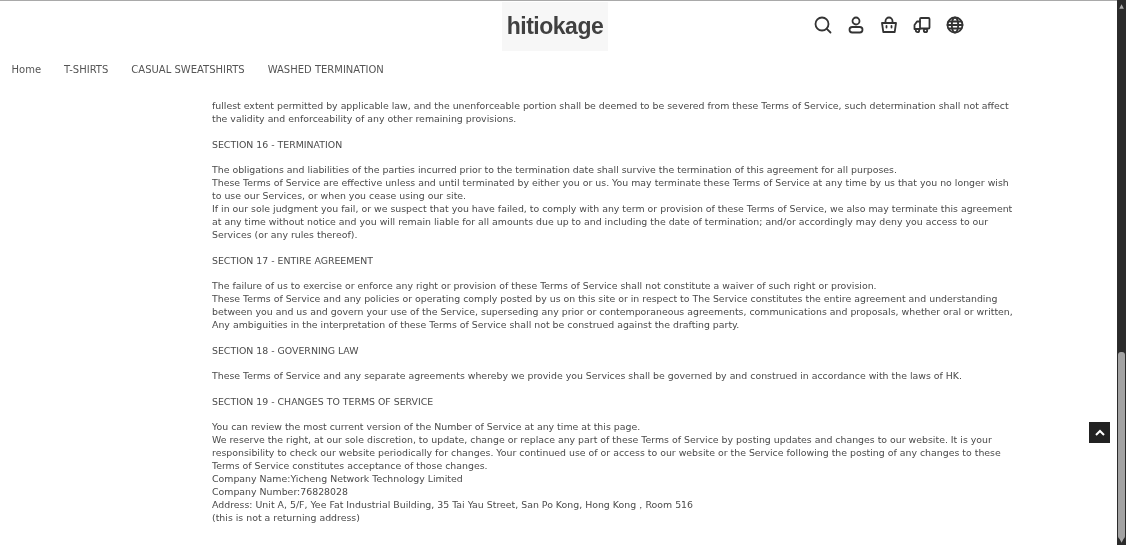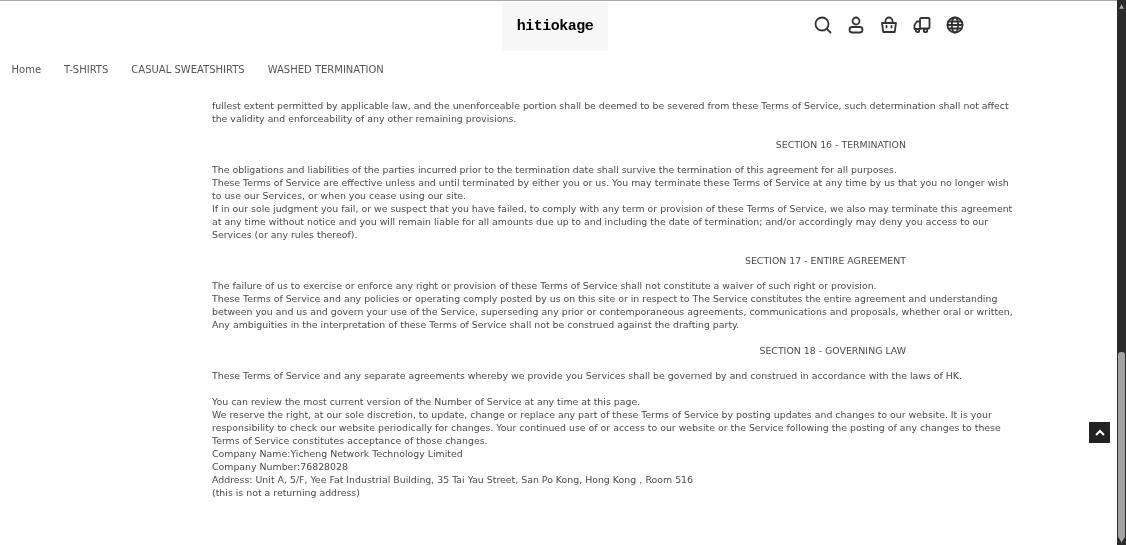--- a/index.html
+++ b/index.html
@@ -1,29 +1,29 @@
 <!DOCTYPE html>
 <html><head>
 <meta charset="utf-8">
 <style>
   * { box-sizing: border-box; margin: 0; padding: 0; }
   html, body { width: 1126px; height: 545px; overflow: hidden; background: #ffffff; }
   body { font-family: "DejaVu Sans", sans-serif; color: #444; position: relative; }
   .topline { position: absolute; left: 0; top: 0; width: 1117px; height: 1px; background: #a9a9a9; }
   .page { position: absolute; left: 0; top: 0; width: 1117px; height: 545px; overflow: hidden; background: #fff; }
   .logo-box { position: absolute; left: 502px; top: 2px; width: 106px; height: 49px; background: #f7f7f7; display: flex; align-items: center; justify-content: center; }
-  .logo { font-family: Liberation Mono, monospace; font-weight: bold; font-size: 15px; color: #000000; letter-spacing: -0.5px; }
+  .logo { font-family: Liberation Sans, sans-serif; font-weight: bold; font-size: 23px; color: #404040; letter-spacing: -0.5px; }
   .icons { position: absolute; top: 14px; left: 812px; display: flex; gap: 12px; }
   .icon-btn { width: 21px; height: 21px; display: flex; align-items: center; justify-content: center; cursor: pointer; }
   .icon-btn svg { width: 20px; height: 20px; stroke: #333; fill: none; stroke-width: 1.8; stroke-linecap: round; stroke-linejoin: round; }
   .nav { position: absolute; top: 64px; left: 0; width: 1117px; display: flex; justify-content: flex-start; gap: 0; font-size: 10px; color: #555; }
   .nav a { text-decoration: none; color: #555; padding: 0 11.5px; white-space: nowrap; font-family: "DejaVu Sans", sans-serif; }
   .content { position: absolute; left: 212px; top: 99px; width: 694px; font-size: 9.4px; line-height: 13px; color: #4a4a4a; font-family: "DejaVu Sans", sans-serif; }
   .content p { margin: 0 0 12.5px 0; }
-  .content .sec { margin-bottom: 12.5px; text-align: right; }
+  .content .sec { margin-bottom: 12.5px; }
   .content .line { display: block; white-space: nowrap; }
   .backtop { position: absolute; left: 1089px; top: 422px; width: 21px; height: 21px; background: #222; display: flex; align-items: center; justify-content: center; cursor: pointer; }
   .backtop svg { width: 12px; height: 12px; stroke: #fff; stroke-width: 2; fill: none; }
   .scrollbar { position: absolute; left: 1117px; top: 0; width: 9px; height: 545px; background: #2b2b2b; }
   .sb-arrow { position: absolute; left: 1px; width: 7px; height: 7px; color: #aaa; font-size: 6px; line-height: 7px; text-align: center; }
   .sb-thumb { position: absolute; left: 1px; top: 352px; width: 7px; height: 187px; background: #a3a3a3; border-radius: 3px; }
 </style>
 </head>
 <body>
 
@@ -99,20 +99,21 @@
     <p>
       <span class="line">The failure of us to exercise or enforce any right or provision of these Terms of Service shall not constitute a waiver of such right or provision.</span>
       <span class="line">These Terms of Service and any policies or operating comply posted by us on this site or in respect to The Service constitutes the entire agreement and understanding</span>
       <span class="line">between you and us and govern your use of the Service, superseding any prior or contemporaneous agreements, communications and proposals, whether oral or written,</span>
       <span class="line">Any ambiguities in the interpretation of these Terms of Service shall not be construed against the drafting party.</span>
     </p>
     <p class="sec">SECTION 18 - GOVERNING LAW</p>
     <p>
       <span class="line">These Terms of Service and any separate agreements whereby we provide you Services shall be governed by and construed in accordance with the laws of  HK.</span>
     </p>
+    <p class="sec">SECTION 19 - CHANGES TO TERMS OF SERVICE</p>
     <p>
       <span class="line">You can review the most current version of the Number of Service at any time at this page.</span>
       <span class="line">We reserve the right, at our sole discretion, to update, change or replace any part of these Terms of Service by posting updates and changes to our website. It is your</span>
       <span class="line">responsibility to check our website periodically for changes. Your continued use of or access to our website or the Service following the posting of any changes to these</span>
       <span class="line">Terms of Service constitutes acceptance of those changes.</span>
       <span class="line">Company Name:Yicheng Network Technology Limited</span>
       <span class="line">Company Number:76828028</span>
       <span class="line">Address: Unit A, 5/F, Yee Fat Industrial Building, 35 Tai Yau Street, San Po Kong, Hong Kong，Room 516</span>
       <span class="line">(this is not a returning address)</span>
     </p>

